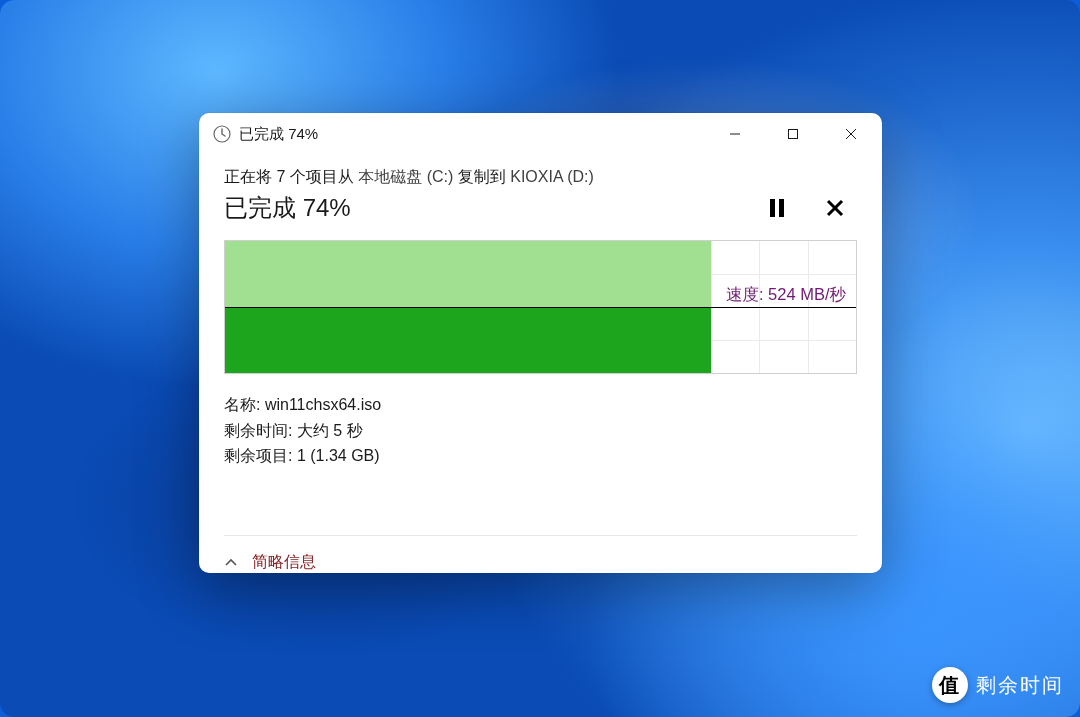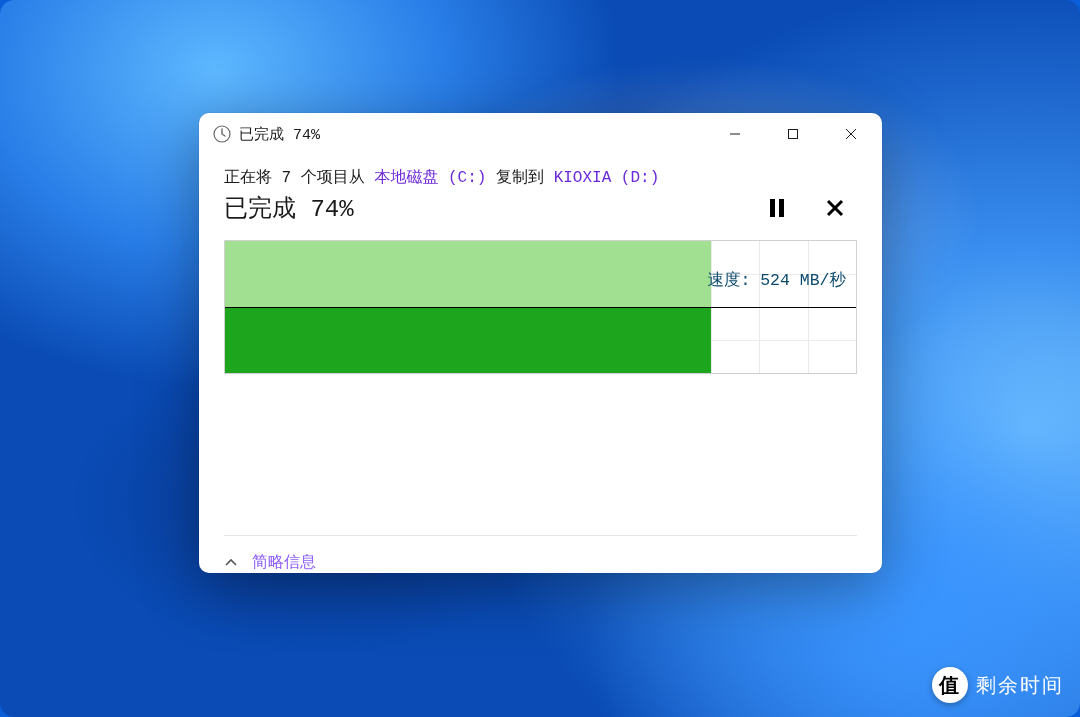--- a/index.html
+++ b/index.html
@@ -35,21 +35,20 @@
       position: absolute;
       left: 199px;
       top: 113px;
       width: 683px;
       height: 460px;
       background: #ffffff;
       border-radius: 10px;
       box-shadow: 0 15px 60px rgba(0,0,0,0.35), 0 0 0 1px rgba(0,0,0,0.03);
       display: flex;
       flex-direction: column;
-      font-family: Liberation Mono, monospace;
     }
     .titlebar {
       height: 42px;
       display: flex;
       align-items: center;
       padding: 0 2px 0 14px;
     }
     .title-icon {
       width: 18px; height: 18px;
       margin-right: 8px;
@@ -58,43 +57,43 @@
     .title-text { font-size: 15px; color: #1a1a1a; }
     .win-controls { margin-left: auto; display: flex; }
     .win-btn {
       width: 58px; height: 38px;
       display: flex; align-items: center; justify-content: center;
       color: #1a1a1a;
     }
     .win-btn svg { width: 12px; height: 12px; stroke: currentColor; stroke-width: 1; fill: none; }
     .content { padding: 12px 25px 0 25px; flex:1; display:flex; flex-direction:column;}
     .copy-text { font-size: 16px; color: #1a1a1a; }
-    .copy-text .link { color: #6d28d9; }
+    .copy-text .link { color: #404040; }
     .progress-row { display:flex; align-items:center; margin-top:4px;}
     .progress-label { font-size: 24px; color: #1a1a1a; }
     .action-btns { margin-left: auto; display: flex; gap: 30px; margin-right: 8px;}
     .action-btn { width: 28px; height: 28px; display:flex; align-items:center; justify-content:center;}
     .chart {
       margin-top: 16px;
       height: 134px;
       border: 1px solid #d0d0d0;
       position: relative;
       background: #fff;
     }
     .grid-v { position:absolute; top:0; bottom:0; width:1px; background:#eaeaea; }
     .grid-h { position:absolute; left:0; right:0; height:1px; background:#eaeaea; }
     .fill-top { position:absolute; left:0; top:0; height:50%; background:#a0e090; }
     .fill-bot { position:absolute; left:0; top:50%; height:50%; background:#1ea51e; }
     .mid-line { position:absolute; left:0; right:0; top:50%; height:1px; background:#000; }
-    .speed-text { position:absolute; right:10px; top:28px; font-size:16.5px; color:#0c4a6e; background:transparent;}
+    .speed-text { position:absolute; right:10px; top:43px; font-size:16.5px; color:#701a75; background:transparent;}
     .details { margin-top: 18px; font-size: 16px; color:#1a1a1a; line-height: 1.6;}
     .divider { height:1px; background:#e6e6e6; margin: 0 25px;}
     .footer { padding: 16px 25px 0 25px; display:flex; align-items:center; gap:14px;}
     .chev { width:14px; height:14px;}
-    .footer-text { font-size:16px; color:#8b5cf6;text-align:right;}
+    .footer-text { font-size:16px; color:#7f1d1d;text-align:right;}
     .watermark {
       position:absolute; right:16px; bottom:14px;
       display:flex; align-items:center; gap:8px;
       color:#fff; font-size:20px; letter-spacing:2px;
     }
     .wm-circle{
       width:36px; height:36px; border-radius:50%;
       background:#fff; color:#000;
       display:flex; align-items:center; justify-content:center;
       font-weight:700; font-size:20px;
@@ -173,20 +172,25 @@
         <div class="grid-v" style="left:92.4%"></div>
       <div class="grid-h" style="top:25%"></div>
         <div class="grid-h" style="top:50%"></div>
         <div class="grid-h" style="top:75%"></div>
       <div class="fill-top" style="width:77%"></div>
       <div class="fill-bot" style="width:77%"></div>
       <div class="mid-line"></div>
       <div class="speed-text"><span>速度: </span><span>524 MB/秒</span></div>
     </div>
 
+    <div class="details">
+      <div><span>名称: </span><span>win11chsx64.iso</span></div>
+      <div><span>剩余时间: </span><span>大约 5 秒</span></div>
+      <div><span>剩余项目: </span><span>1 (1.34 GB)</span></div>
+    </div>
   </div>
 
   <div style="height:26px"></div>
   <div class="divider"></div>
   <div class="footer">
     <span class="chev">
       <svg viewBox="0 0 14 14">
           <path d="M2 9 L7 4 L12 9" stroke="#555" stroke-width="1.6" fill="none"></path>
         </svg>
     </span>

